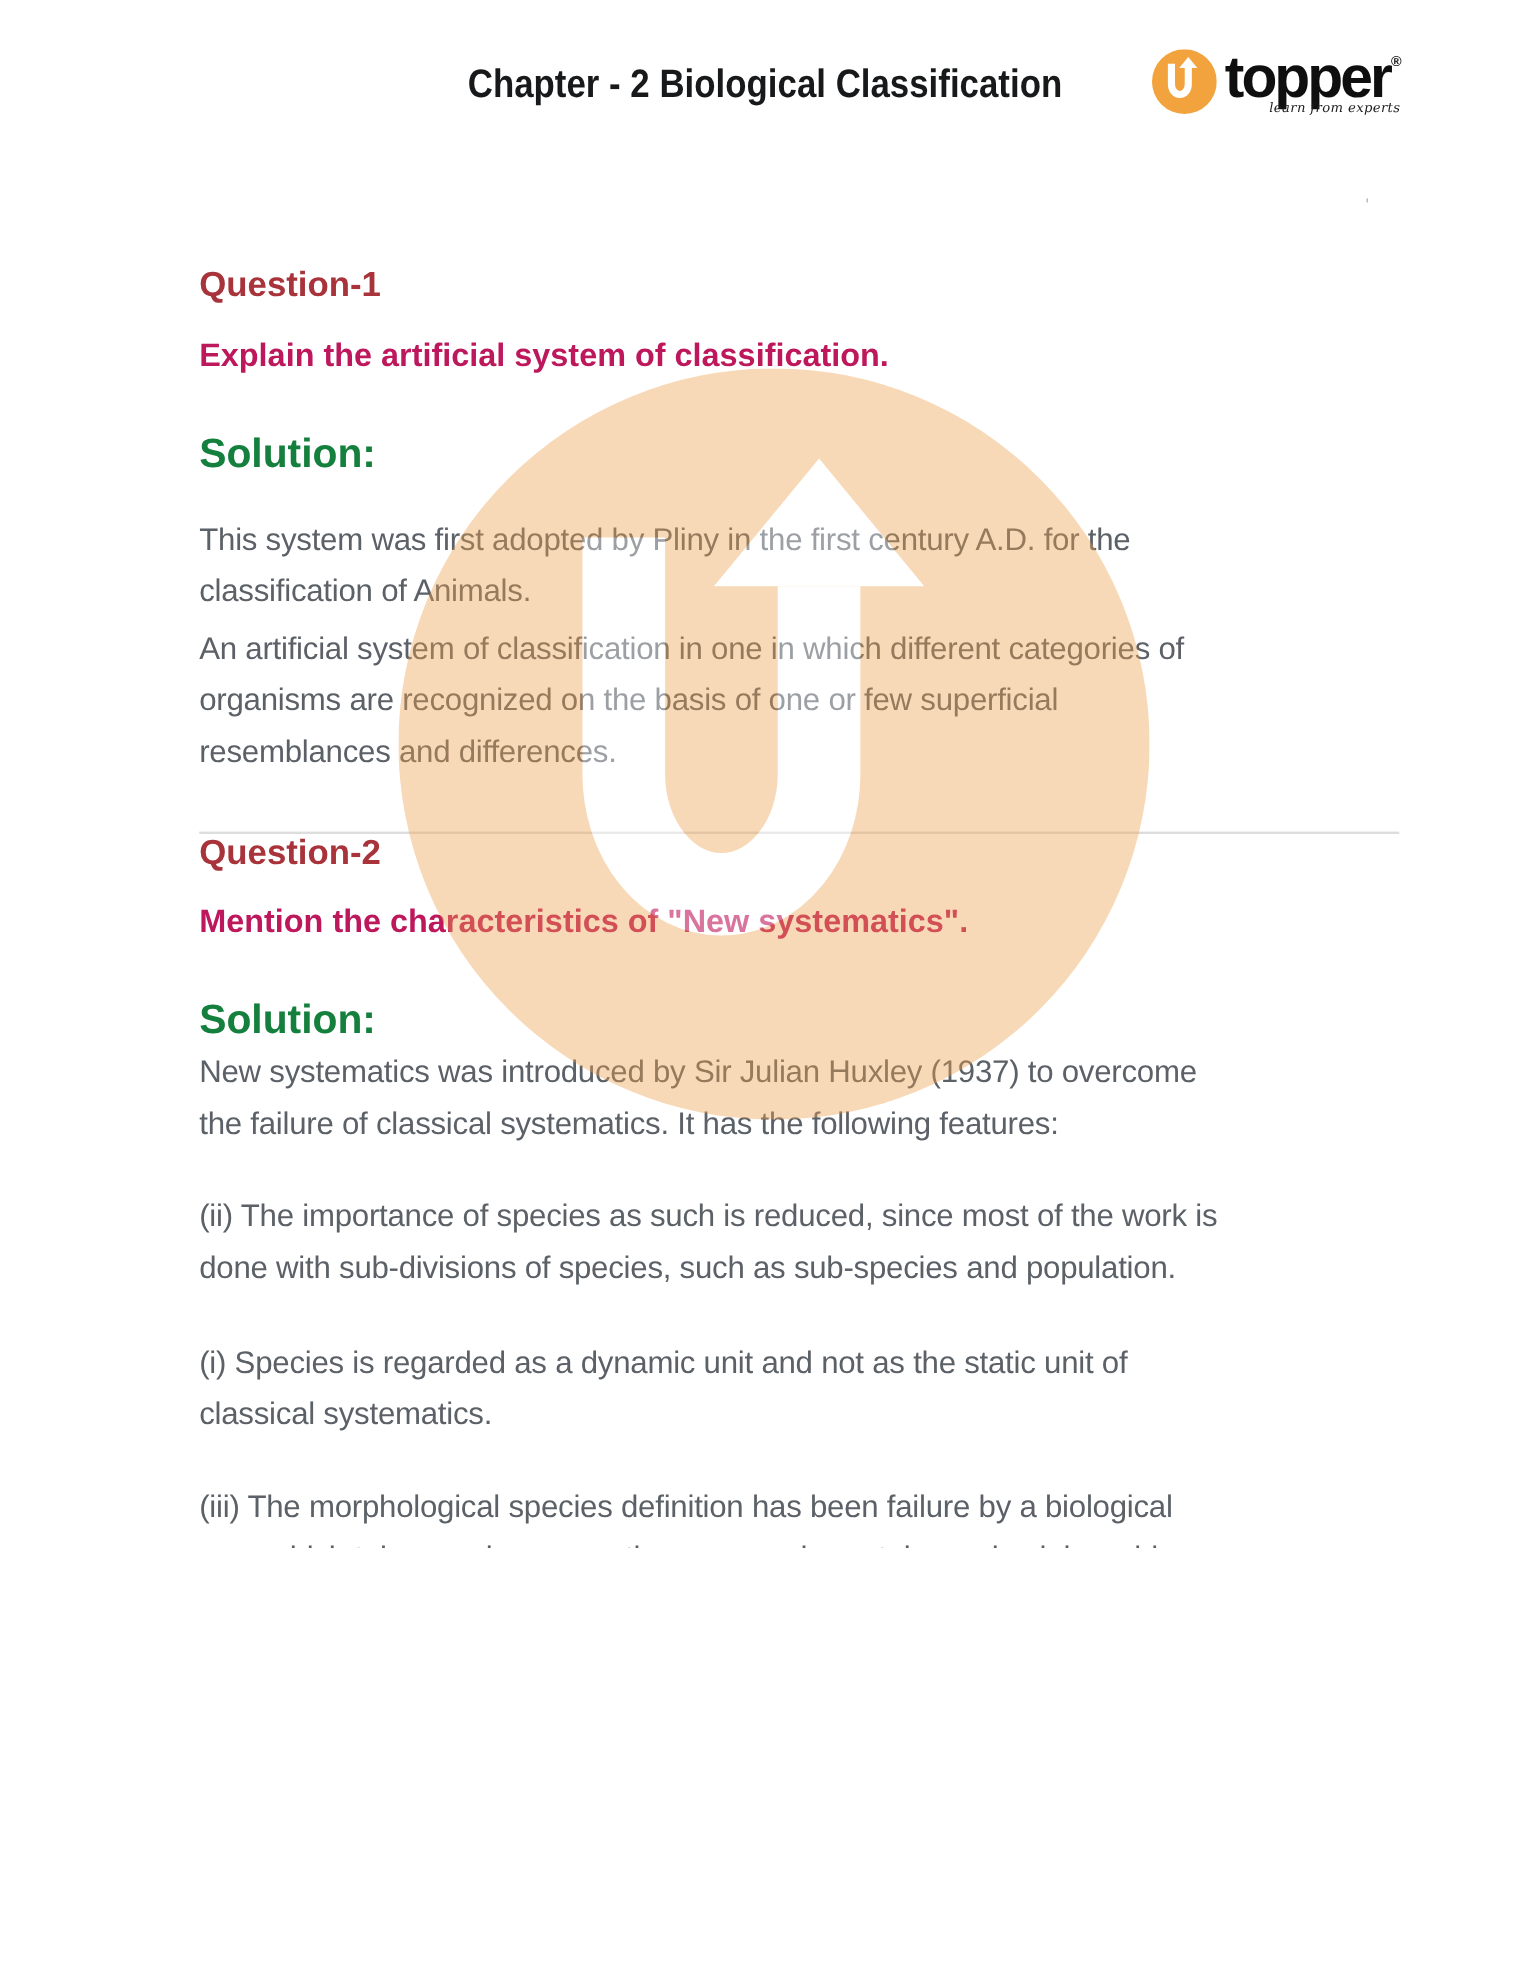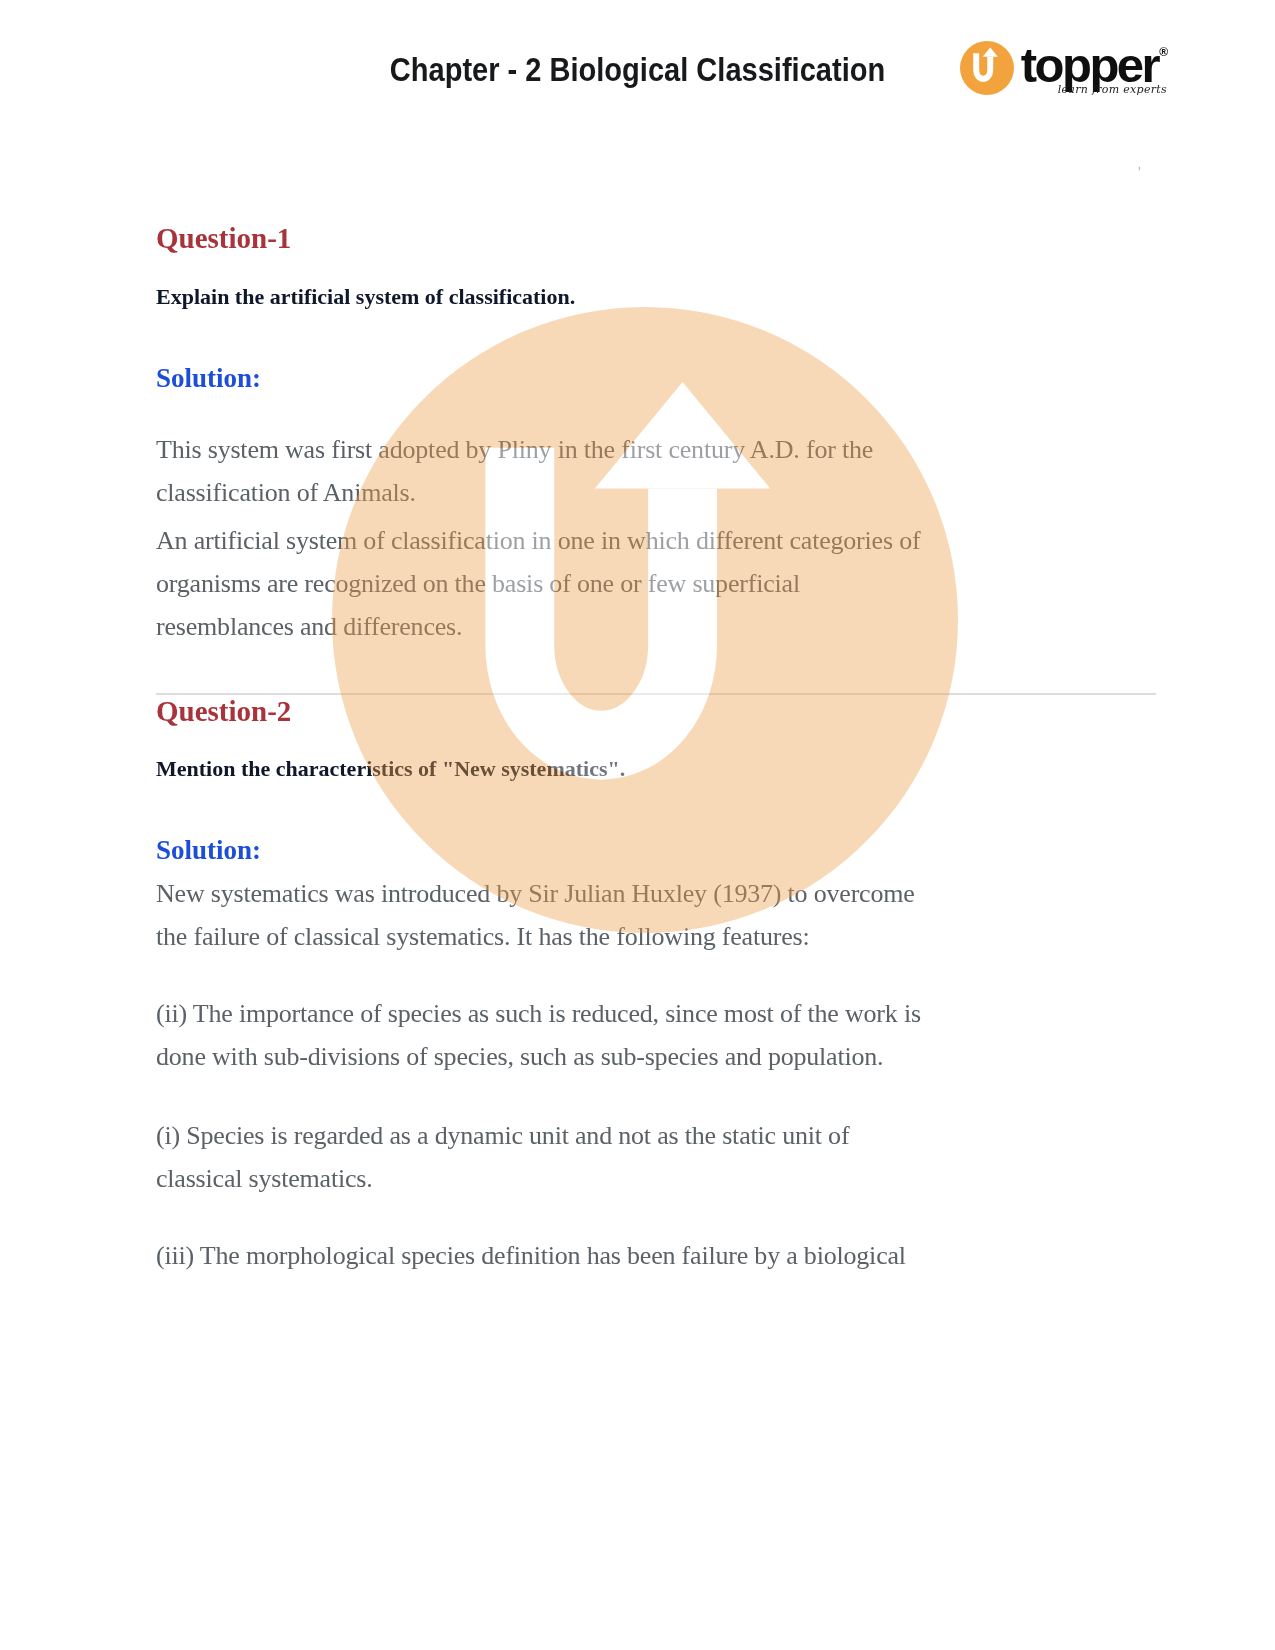--- a/index.html
+++ b/index.html
@@ -26,24 +26,24 @@
   .wordmark { font-size:49px; font-weight:bold; letter-spacing:-2.5px; color:#0f0f0f; line-height:54px; }
   .reg { font-size:12px; font-weight:bold; color:#0f0f0f; position:relative; top:-26px; left:1px; }
   .tagline {
     text-align:right; font-family:"DejaVu Serif", serif; font-style:italic;
     font-size:11px; color:#1c1c1c; margin-top:-8px; letter-spacing:0.3px;
   }
 
   .stray-mark { position:absolute; top:163px; left:1138px; color:#b9b9b9; font-size:15px; }
 
   
-  .content { position:absolute; left:156px; top:0; width:1000px; display:flow-root;font-family:Liberation Serif, serif; }
+  .content { position:absolute; left:166px; top:0; width:1000px; display:flow-root; }
   .q-heading { font-size:29px; line-height:33px; font-weight:bold; color:#a8333a; }
-  .q-text    { font-size:22px; line-height:31px; font-weight:bold; color:#0f172a; white-space:pre-line; }
-  .sol-label { font-size:27px; line-height:31px; font-weight:bold; color:#1d4ed8; }
+  .q-text    { font-size:27px; line-height:31px; font-weight:bold; color:#be185d; white-space:pre-line; }
+  .sol-label { font-size:34px; line-height:31px; font-weight:bold; color:#15803d; }
   .bodytext  { font-size:26px; line-height:43px; color:#5b6167; letter-spacing:-0.2px; white-space:pre-line; }
   .divider   { border:none; border-top:2px solid #dddddd; width:100%; height:0; }
 
   [data-name="question-1-heading"]    { margin-top:222px; }
   [data-name="question-1-text"]       { margin-top:26px; }
   [data-name="solution-1-label"]      { margin-top:51px; }
   [data-name="solution-1-paragraph-1"]{ margin-top:5px; }
   [data-name="solution-1-paragraph-2"]{ margin-top:34px; }
   [data-name="section-divider-1"]     { margin-top:45px; }
   [data-name="question-2-heading"]    { }

